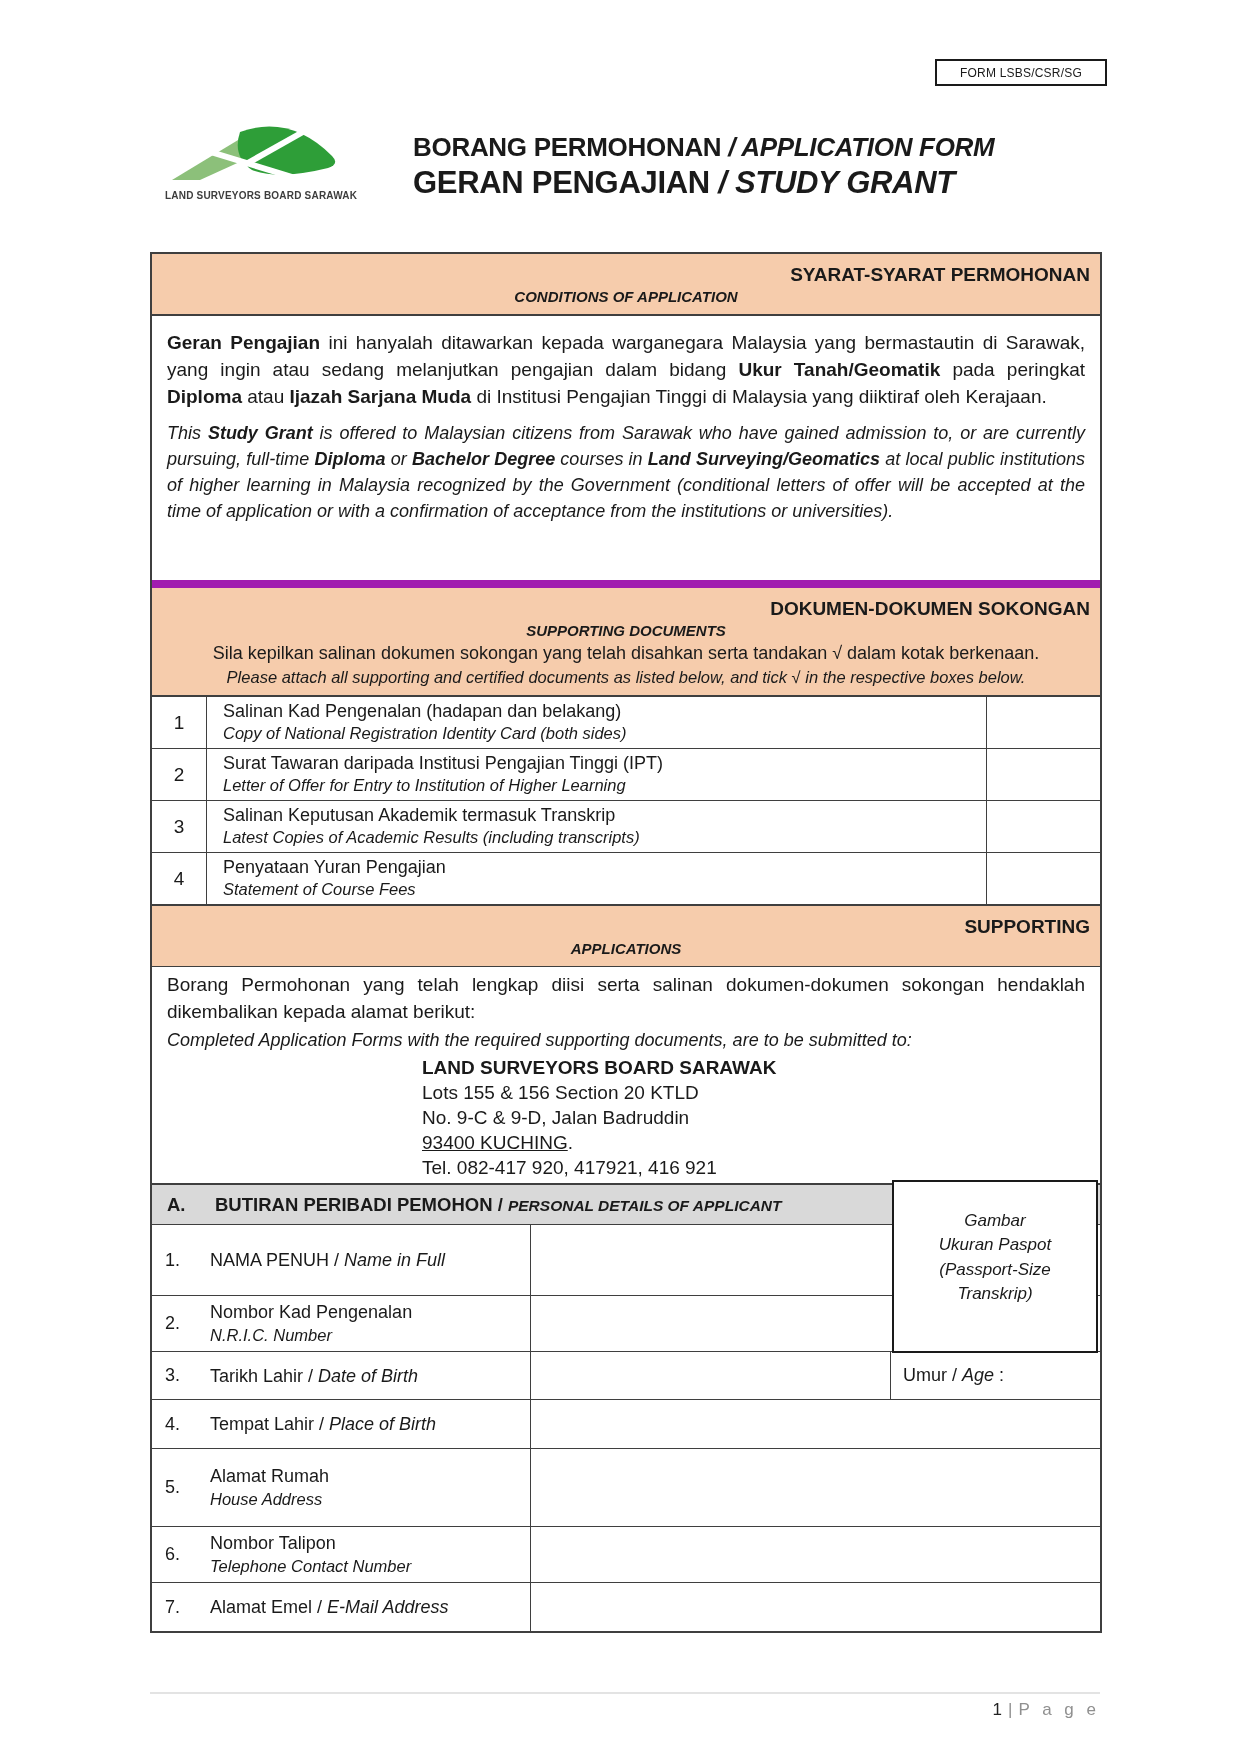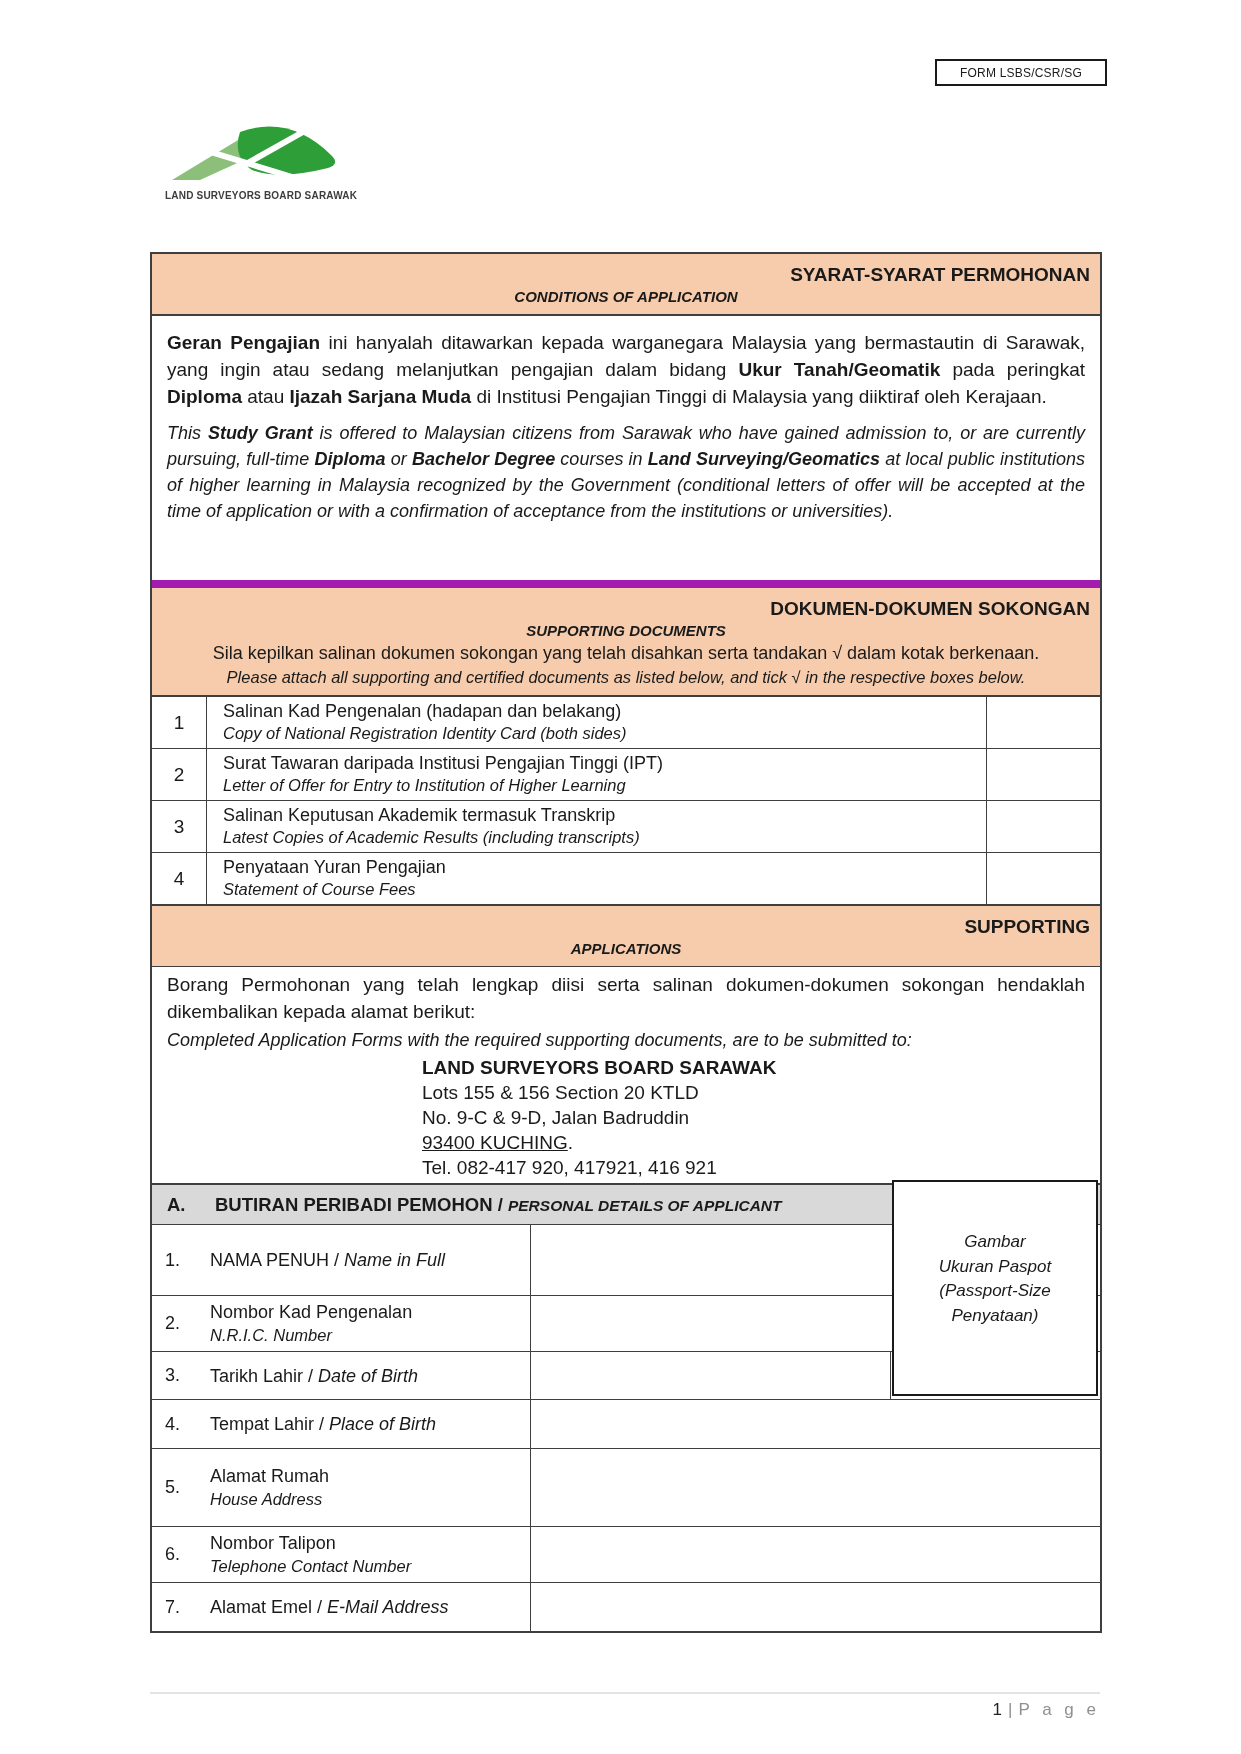--- a/index.html
+++ b/index.html
@@ -63,21 +63,21 @@
   #personal-rows .p-row:nth-child(6){min-height:55px;}
   #personal-rows .p-row:nth-child(7){min-height:48px;}
   .p-label{display:grid;grid-template-columns:45px 1fr;padding-left:13px;align-items:center;align-self:center;}
   .p-no{font-size:18px;}
   .p-label-text{font-size:18px;line-height:24px;}
   .p-label-text .line2{font-size:16.5px;font-style:italic;line-height:23px;}
   .p-value{border-left:1px solid #3f3f3f;height:100%;box-sizing:border-box;}
   .p-age{border-left:1px solid #3f3f3f;height:100%;box-sizing:border-box;display:flex;align-items:center;padding-left:12px;font-size:18px;}
 
   
-  .photo-box{position:absolute;left:892px;top:1180px;width:206px;height:216px;background:#fff;border:2px solid #1a1a1a;
+  .photo-box{position:absolute;left:892px;top:1180px;width:206px;height:173px;background:#fff;border:2px solid #1a1a1a;
     box-sizing:border-box;z-index:5;display:flex;flex-direction:column;justify-content:center;align-items:center;padding-bottom:18px;}
   .photo-line{font-size:17px;font-style:italic;line-height:24.5px;text-align:center;}
 
   
   .footer-rule{position:absolute;left:150px;top:1692px;width:950px;height:2px;background:#e3e3e3;}
   .page-footer{position:absolute;left:700px;top:1700px;width:400px;text-align:right;font-size:17px;}
   .page-footer .num{color:#222;}
   .page-footer .sep{color:#8f8f8f;margin:0 6px;}
   .page-footer .word{color:#8f8f8f;letter-spacing:4px;}
 </style>
@@ -93,20 +93,24 @@
   <div class="logo-wrap">
     <svg width="180" height="62" viewBox="0 0 180 62">
       <polygon points="2,58 78,12 100,26 30,58" fill="#8CC07A"></polygon>
       <path d="M70,10 Q120,-8 162,34 Q170,42 158,46 Q110,58 82,48 Q62,34 70,10 Z" fill="#2E9E38"></path>
       <line x1="8" y1="20" x2="132" y2="58" stroke="#ffffff" stroke-width="6"></line>
       <line x1="140" y1="6" x2="44" y2="60" stroke="#ffffff" stroke-width="6"></line>
     </svg>
     <div class="logo-caption">LAND SURVEYORS BOARD SARAWAK</div>
   </div>
 
+  <div class="titles">
+    <div class="title-line1"><span class="seg-b">BORANG PERMOHONAN</span><span class="seg-b seg-i"> / </span><span class="seg-b seg-i">APPLICATION FORM</span></div>
+    <div class="title-line2"><span class="seg-b">GERAN PENGAJIAN</span><span class="seg-b seg-i"> / </span><span class="seg-b seg-i">STUDY GRANT</span></div>
+  </div>
 
   <div class="main-table">
 
     <div class="band">
       <div class="band-head-my">SYARAT-SYARAT PERMOHONAN</div>
       <div class="band-head-en">CONDITIONS OF APPLICATION</div>
     </div>
 
     <div class="cond-body">
       <div class="para-my"><span class="seg-b">Geran Pengajian</span><span> ini hanyalah ditawarkan kepada warganegara Malaysia yang bermastautin di Sarawak, yang ingin atau sedang melanjutkan pengajian dalam bidang </span><span class="seg-b">Ukur Tanah/Geomatik</span><span> pada peringkat </span><span class="seg-b">Diploma</span><span> atau </span><span class="seg-b">Ijazah Sarjana Muda</span><span> di Institusi Pengajian Tinggi di Malaysia yang diiktiraf oleh Kerajaan.</span></div>
@@ -258,21 +262,21 @@
     </div>
     <div class="p-value"></div>
   </div>
 </div>
   </div>
 
   <div class="photo-box" id="photo-box">
       <div class="photo-line">Gambar</div>
       <div class="photo-line">Ukuran Paspot</div>
       <div class="photo-line">(Passport-Size</div>
-      <div class="photo-line">Penyataan)</div>
+      <div class="photo-line">Transkrip)</div>
     </div>
 
   <div class="footer-rule"></div>
   <div class="page-footer">
     <span class="num">1</span><span class="sep">|</span><span class="word">P a g e</span>
   </div>
 
 </div>
 
 </body></html>

